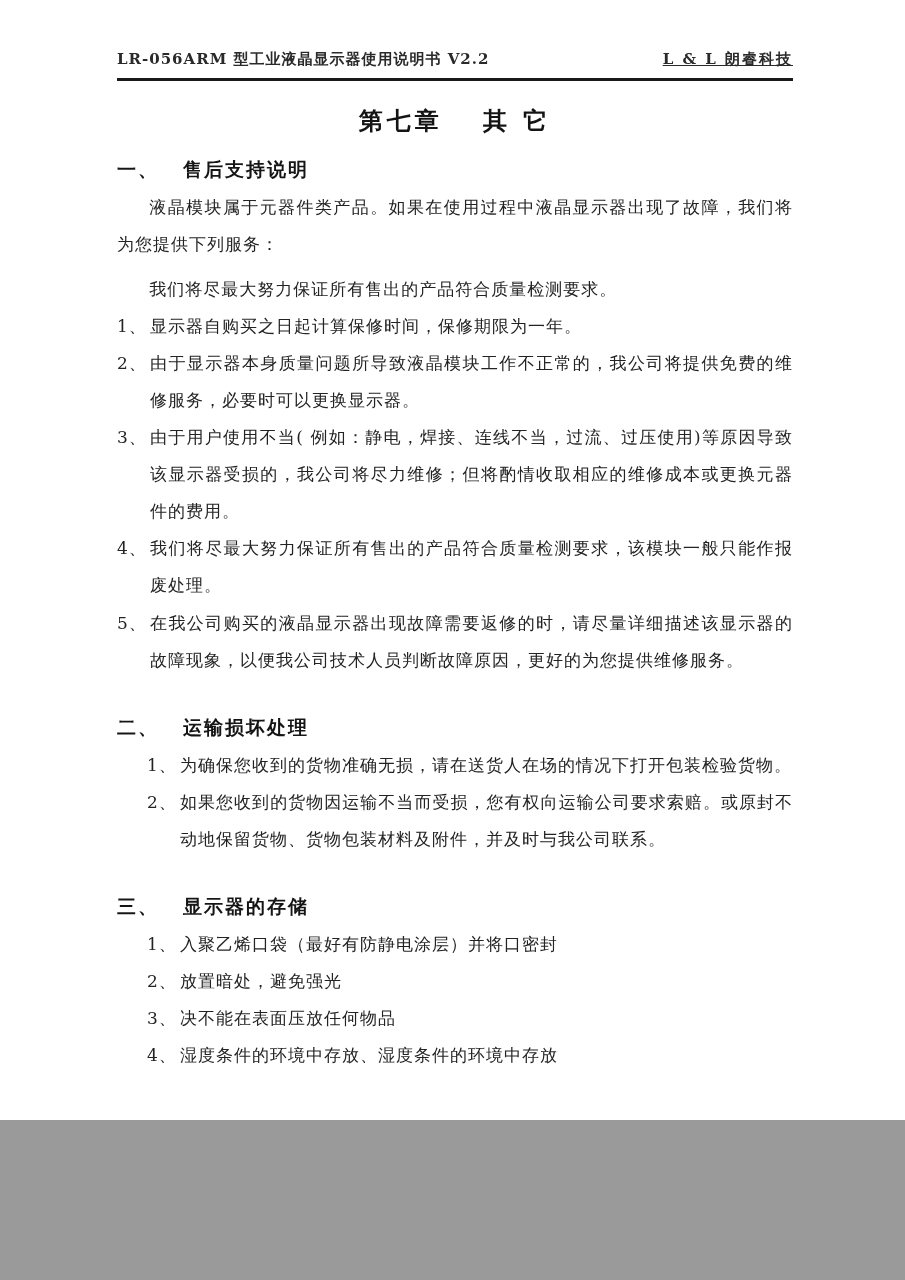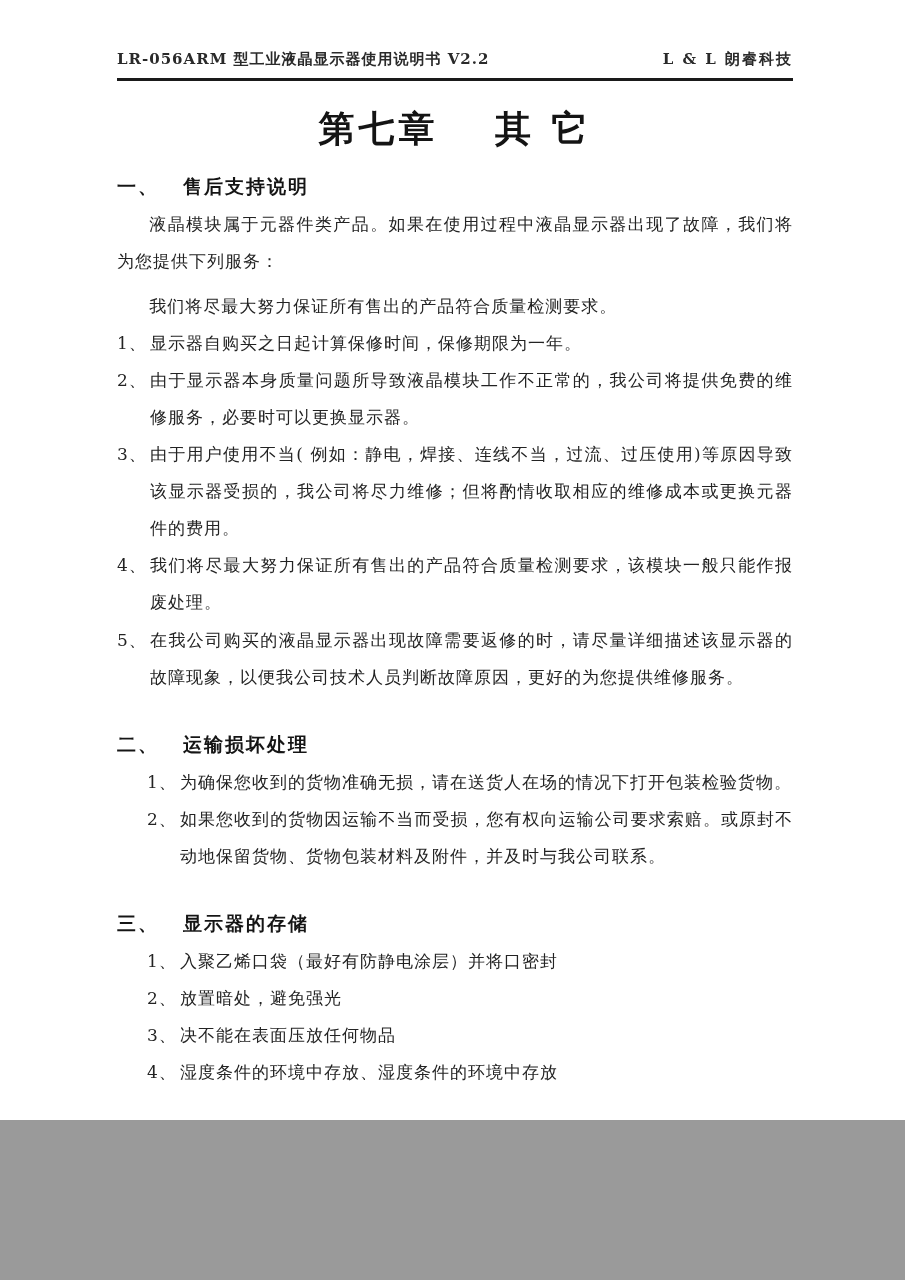--- a/index.html
+++ b/index.html
@@ -15,28 +15,28 @@
   .content { padding:50px 112px 0 117px; }
 
   
   .doc-header {
     display:flex; justify-content:space-between; align-items:flex-end;
     font-size:15px; font-weight:bold; letter-spacing:1px;
     padding-bottom:9px;
     border-bottom:3px solid #1a1a1a;
     color:#2a2a2a;
   }
-  .doc-header .hdr-right { letter-spacing:2px; font-style:normal; }
+  .doc-header .hdr-right { letter-spacing:2px; font-style:normal;text-decoration:underline; }
 
   
   .doc-title {
     margin-top:24px;
     text-align:center;
     font-family:"DejaVu Sans","Liberation Sans",sans-serif;
-    font-size:36px; font-weight:bold; letter-spacing:4px;
+    font-size:24px; font-weight:bold; letter-spacing:4px;
     color:#141414;
   }
 
   
   .section { margin-top:20px; }
   .section.gap { margin-top:36px; }
   .section-heading {
     display:flex; align-items:baseline;
     font-family:"DejaVu Sans","Liberation Sans",sans-serif;
     font-size:19px; font-weight:bold; letter-spacing:2px;

